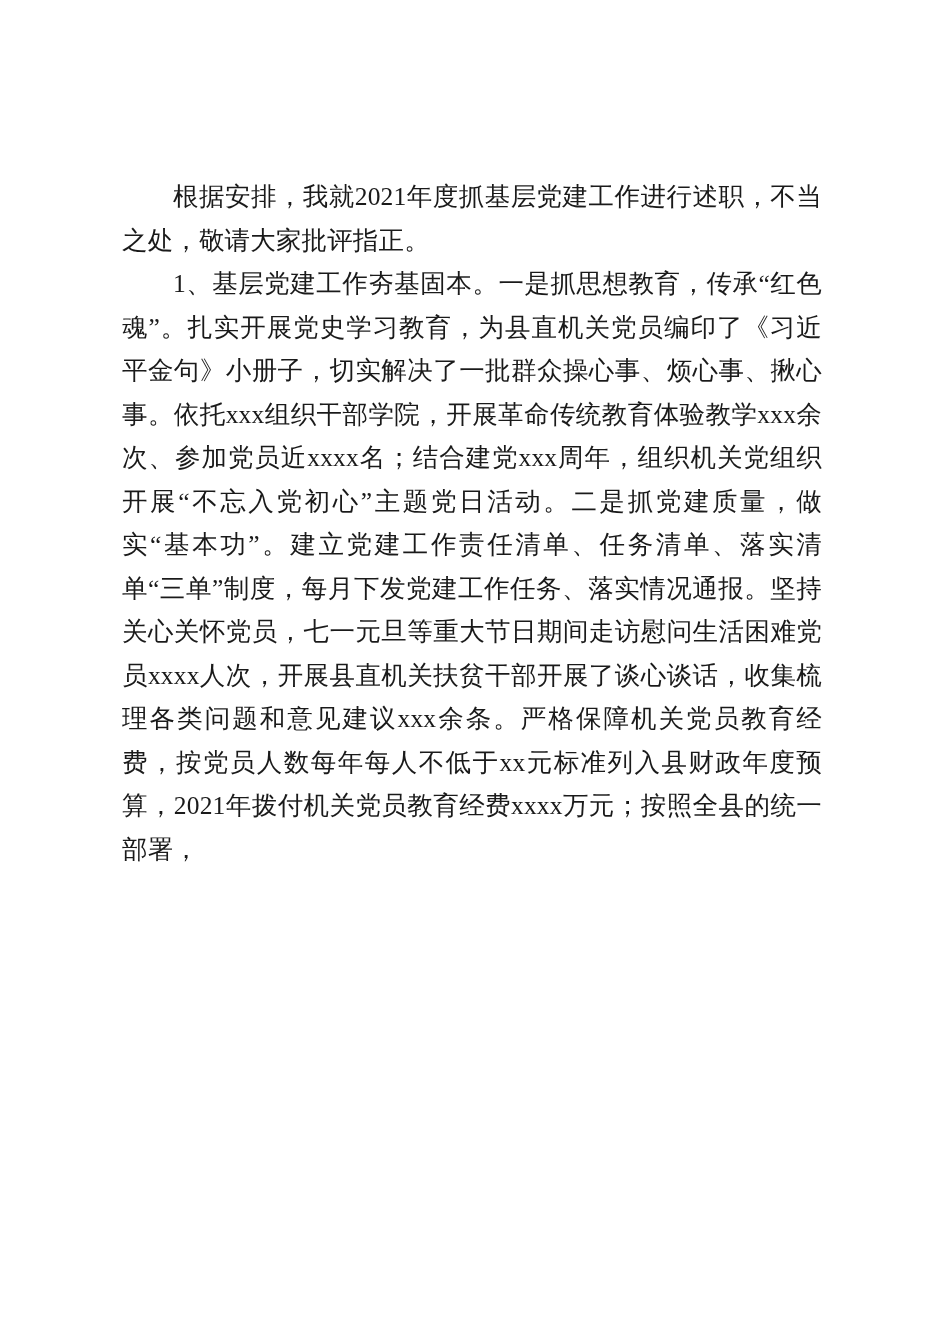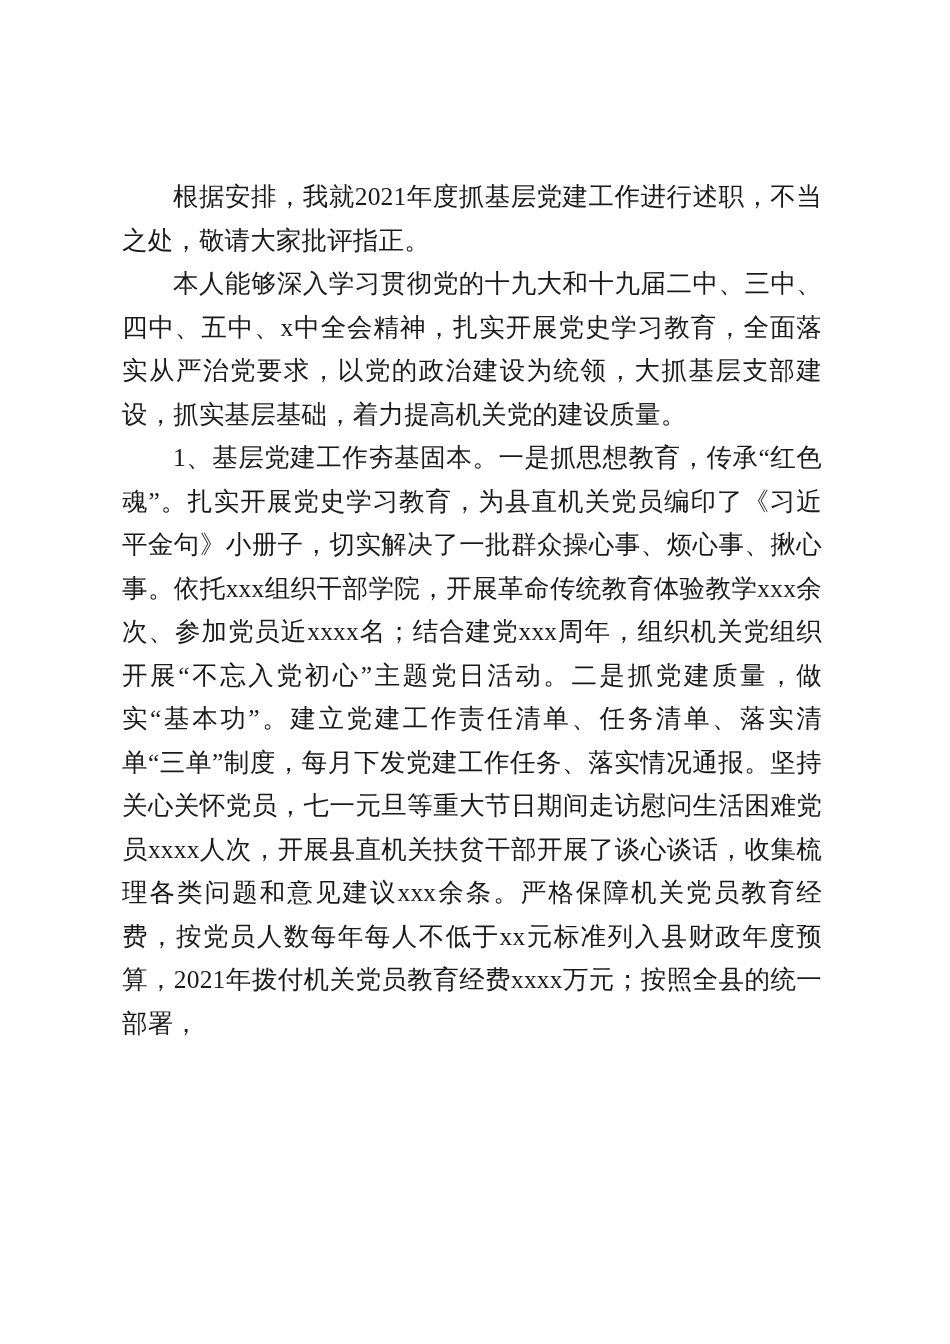--- a/index.html
+++ b/index.html
@@ -67,18 +67,17 @@
 <div class="page" style="background: rgb(255, 255, 255);">
   <div class="content">
 
     <h1 class="doc-title" style="color: rgb(0, 0, 0);"></h1>
 
     <div style="height:44px"></div>
 
     <p class="body-para" style="color: rgb(26, 26, 26);">根据安排，我就2021年度抓基层党建工作进行述职，不当之处，敬请大家批评指正。</p>
 
 
-    <p class="body-para" style="color: rgb(26, 26, 26);">本人能够深入学习贯彻党的十九大和十九届二中、三中、四中、五中、x中全会精神，扎实开展党史学习教育，全面落实从严治党要求，以党的政治建设为统领，大抓基层支部建设，抓实基层基础，着力提高机关党的建设质量。</p>
 
     <p class="body-para" style="color: rgb(26, 26, 26);">1、基层党建工作夯基固本。一是抓思想教育，传承“红色魂”。扎实开展党史学习教育，为县直机关党员编印了《习近平金句》小册子，切实解决了一批群众操心事、烦心事、揪心事。依托xxx组织干部学院，开展革命传统教育体验教学xxx余次、参加党员近xxxx名；结合建党xxx周年，组织机关党组织开展“不忘入党初心”主题党日活动。二是抓党建质量，做实“基本功”。建立党建工作责任清单、任务清单、落实清单“三单”制度，每月下发党建工作任务、落实情况通报。坚持关心关怀党员，七一元旦等重大节日期间走访慰问生活困难党员xxxx人次，开展县直机关扶贫干部开展了谈心谈话，收集梳理各类问题和意见建议xxx余条。严格保障机关党员教育经费，按党员人数每年每人不低于xx元标准列入县财政年度预算，2021年拨付机关党员教育经费xxxx万元；按照全县的统一部署，</p>
 
   </div>
 </div>
 
 </body></html>

